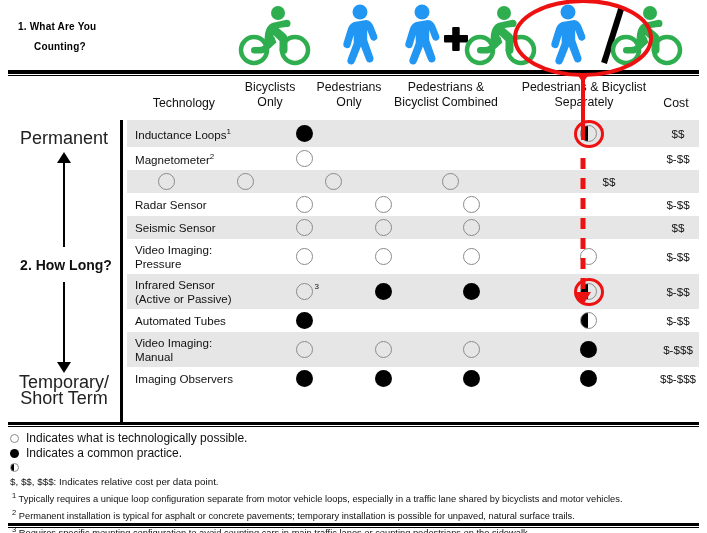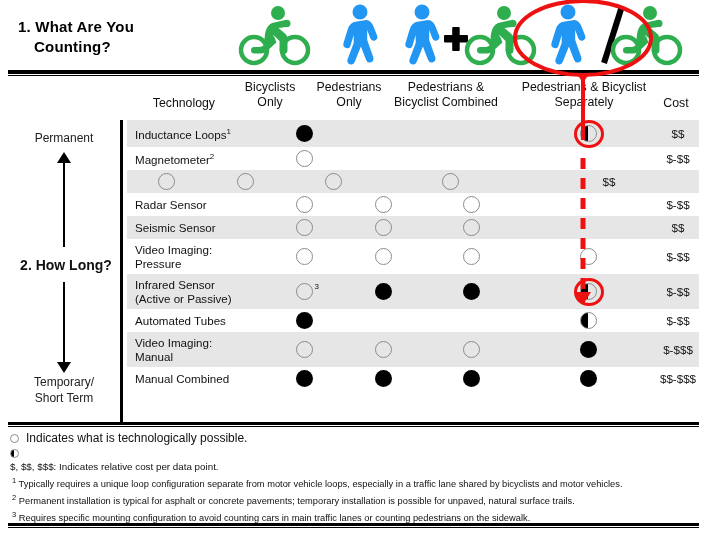--- a/index.html
+++ b/index.html
@@ -9,42 +9,42 @@
     font-family:"Liberation Sans", sans-serif;
     color:#000;
     overflow:hidden;
     position:relative;
   }
   #root{position:relative;width:707px;height:533px;}
 
   
   .q1{
     position:absolute;left:18px;top:17px;width:200px;
-    font-size:15px;font-weight:bold;line-height:20px;letter-spacing:.2px;
+    font-size:10px;font-weight:bold;line-height:20px;letter-spacing:.2px;
   }
   .q1 .l2{display:block;padding-left:16px;}
 
   .icon-row{position:absolute;left:226px;top:4px;width:470px;height:66px;}
   .iconbox{position:absolute;bottom:0;}
 
   
   .rule-top{position:absolute;left:8px;top:70px;width:691px;height:4px;background:#000;}
   .rule-top2{position:absolute;left:8px;top:75px;width:691px;height:1px;background:#000;}
 
   
   .colhead{
     position:absolute;top:80px;font-size:12.3px;line-height:15px;
     text-align:center;color:#111;
   }
   .colhead.tech{text-align:right;top:96px;}
 
   
   .axis-panel{position:absolute;left:10px;top:122px;width:108px;height:300px;}
   .axis-lbl{
-    position:absolute;width:108px;text-align:center;font-size:12px;
+    position:absolute;width:108px;text-align:center;font-size:18px;
     color:#222;line-height:16px;
   }
   .axis-top{top:8px;}
   .axis-bot{top:252px;}
   .axis-q2{
     position:absolute;top:135px;width:112px;text-align:center;
     font-size:14px;font-weight:bold;color:#111;
   }
   .axis-line{position:absolute;left:53px;width:2px;background:#000;}
   .arrow-up{
@@ -358,21 +358,21 @@
         </div>
         <div class="mark-cell wide">
           <span class="sym open"></span>
         </div>
         <div class="mark-cell sep">
           <span class="sym filled"></span>
         </div>
         <div class="cost-cell">$-$$$</div>
       </div>
       <div class="trow" style="height: 23px;">
-        <div class="tech-cell"><span>Manual Combined</span></div>
+        <div class="tech-cell"><span>Imaging Observers</span></div>
         <div class="mark-cell">
           <span class="sym filled"></span>
         </div>
         <div class="mark-cell">
           <span class="sym filled"></span>
         </div>
         <div class="mark-cell wide">
           <span class="sym filled"></span>
         </div>
         <div class="mark-cell sep">
@@ -382,20 +382,24 @@
       </div>
     </div>
 
   <div class="rule-bot"></div>
   <div class="rule-bot2"></div>
 
   <div class="legend">
     <div class="leg-row">
       <div class="leg-sym"><span class="sym open"></span></div>
       <div class="leg-txt">Indicates what is technologically possible.</div>
+    </div>
+    <div class="leg-row">
+      <div class="leg-sym"><span class="sym filled"></span></div>
+      <div class="leg-txt">Indicates a common practice.</div>
     </div>
     <div class="leg-row">
       <div class="leg-sym"><span class="sym half"></span></div>
     </div>
     <div class="leg-cost">$, $$, $$$:  Indicates relative cost per data point.</div>
     <div class="leg-note">
       <sup>1</sup>
       <span>Typically requires a unique loop configuration separate from motor vehicle loops, especially in a traffic lane shared by bicyclists and motor vehicles.</span>
     </div>
     <div class="leg-note">

